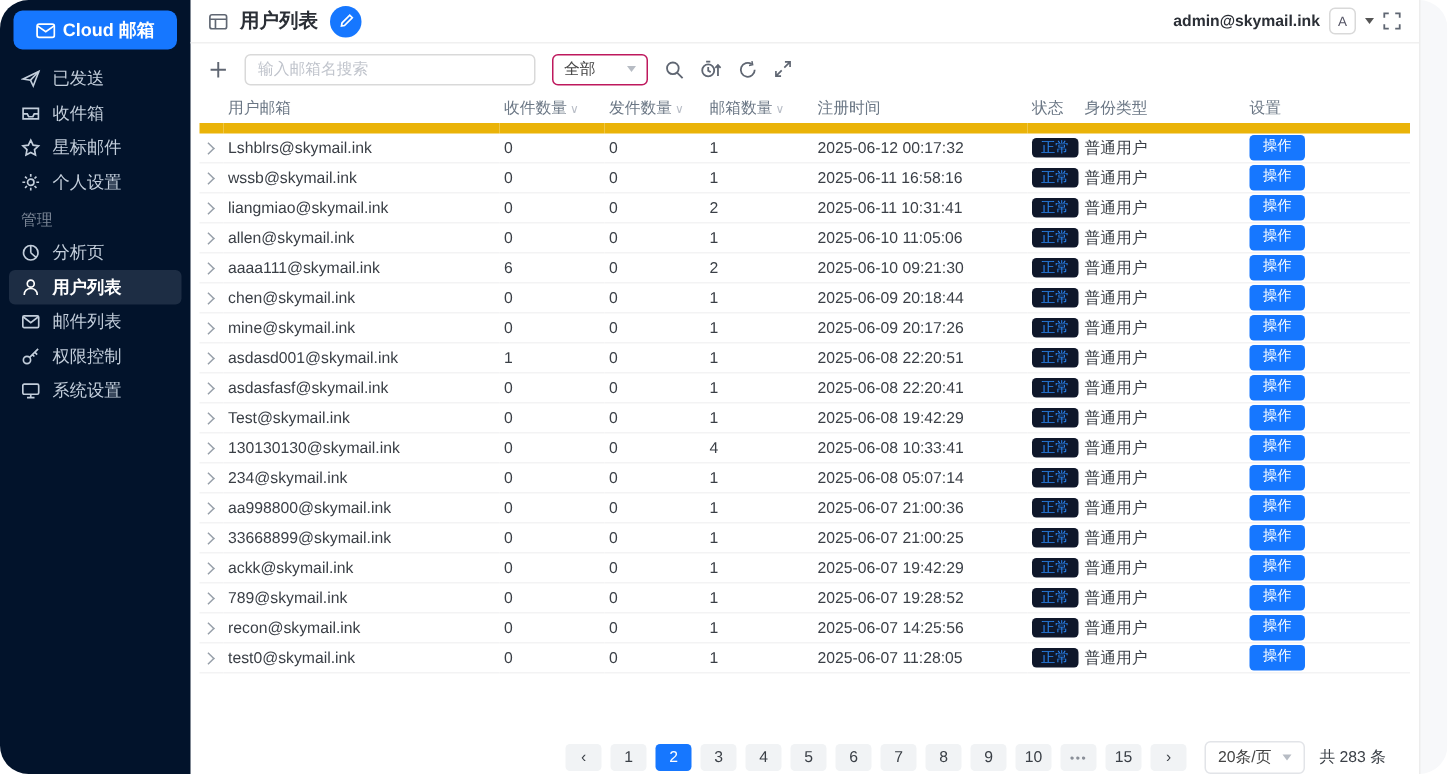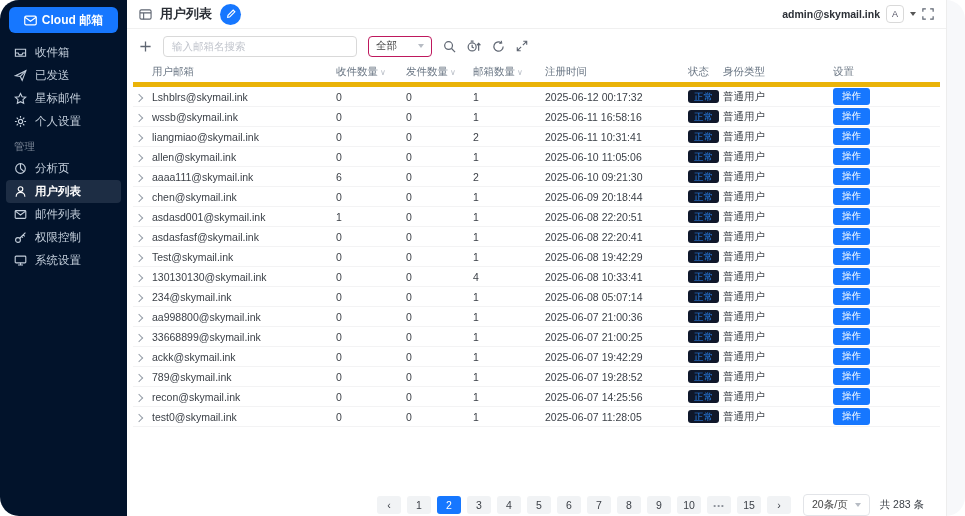--- a/index.html
+++ b/index.html
@@ -37,21 +37,21 @@
                 font-family:"Liberation Sans","DejaVu Sans",sans-serif;}
   .search-input::placeholder{color:#c0c4cc;}
   .filter-select{width:48px;height:19px;border:1px solid #be185d;border-radius:4px;display:flex;
                  align-items:center;justify-content:space-between;padding:0 7px;
                  font-size:10.5px;color:#444;cursor:pointer;background:#fff;}
   .filter-select .caret{border-top-color:#b7bcc4;}
   
   .table-wrap{flex:1;}
   table{width:calc(100% - 12px);margin:0 6px;border-collapse:collapse;table-layout:fixed;}
   th{height:21px;text-align:left;color:#6b7785;font-weight:normal;font-size:10.5px;
-     border-bottom:5px solid #eab308;padding:0 3px;white-space:nowrap;}
+     border-bottom:7px solid #eab308;padding:0 3px;white-space:nowrap;}
   td{height:19px;border-bottom:1px solid #f3f3f4;color:#3a3f46;font-size:10.5px;
      padding:0 3px;white-space:nowrap;overflow:hidden;}
   .sort-caret{font-size:8px;color:#b9bec7;margin-left:2px;cursor:pointer;}
   .expander{display:inline-block;width:5px;height:5px;border-right:1.2px solid #98a0aa;
             border-top:1.2px solid #98a0aa;transform:rotate(45deg);cursor:pointer;}
   .badge{display:inline-block;background:#0f172a;color:#2a87f5;font-size:9.5px;
          padding:2px 6px;border-radius:3px;line-height:1;}
   .action-btn{background:#1677ff;color:#fff;border:none;font-size:9.5px;padding:3px 9px;
               border-radius:3px;cursor:pointer;line-height:1.1;}
   
@@ -79,34 +79,34 @@
           <rect x="0.8" y="0.8" width="12.4" height="9.4" rx="1.5"></rect>
           <path d="M1 2l6 4.2L13 2"></path>
         </svg>
       </span>
       <span>Cloud 邮箱</span>
     </div>
     <nav class="nav" id="sidebar-nav">
         <div class="nav-item">
           <span style="display: flex;">
             <svg width="13" height="13" viewBox="0 0 14 14" fill="none" stroke="currentColor" stroke-width="1.2">
+              <path d="M1.5 7.2L12.8 1.8 8.8 12.2 6.8 8z"></path>
+              <path d="M6.8 8l6-6.2"></path>
+            </svg>
+          </span>
+          <span>已发送</span>
+        </div>
+        <div class="nav-item">
+          <span style="display: flex;">
+            <svg width="13" height="13" viewBox="0 0 14 14" fill="none" stroke="currentColor" stroke-width="1.2">
               <path d="M1.5 3.5h11v7.5h-11z"></path>
               <path d="M1.5 7.5h3l1 2h3l1-2h3"></path>
             </svg>
           </span>
           <span>收件箱</span>
-        </div>
-        <div class="nav-item">
-          <span style="display: flex;">
-            <svg width="13" height="13" viewBox="0 0 14 14" fill="none" stroke="currentColor" stroke-width="1.2">
-              <path d="M1.5 7.2L12.8 1.8 8.8 12.2 6.8 8z"></path>
-              <path d="M6.8 8l6-6.2"></path>
-            </svg>
-          </span>
-          <span>已发送</span>
         </div>
         <div class="nav-item">
           <span style="display: flex;">
             <svg width="13" height="13" viewBox="0 0 14 14" fill="none" stroke="currentColor" stroke-width="1.2">
               <path d="M7 1.6l1.7 3.5 3.9.5-2.9 2.7.7 3.9L7 10.4l-3.4 1.8.7-3.9L1.4 5.6l3.9-.5z"></path>
             </svg>
           </span>
           <span>星标邮件</span>
         </div>
         <div class="nav-item">
@@ -321,20 +321,31 @@
               <td>0</td>
               <td>0</td>
               <td>1</td>
               <td>2025-06-09 20:18:44</td>
               <td><span class="badge">正常</span></td>
               <td>普通用户</td>
               <td><button class="action-btn">操作</button></td>
             </tr>
             <tr>
               <td><span class="expander"></span></td>
+              <td>mine@skymail.ink</td>
+              <td>0</td>
+              <td>0</td>
+              <td>1</td>
+              <td>2025-06-09 20:17:26</td>
+              <td><span class="badge">正常</span></td>
+              <td>普通用户</td>
+              <td><button class="action-btn">操作</button></td>
+            </tr>
+            <tr>
+              <td><span class="expander"></span></td>
               <td>asdasd001@skymail.ink</td>
               <td>1</td>
               <td>0</td>
               <td>1</td>
               <td>2025-06-08 22:20:51</td>
               <td><span class="badge">正常</span></td>
               <td>普通用户</td>
               <td><button class="action-btn">操作</button></td>
             </tr>
             <tr>

